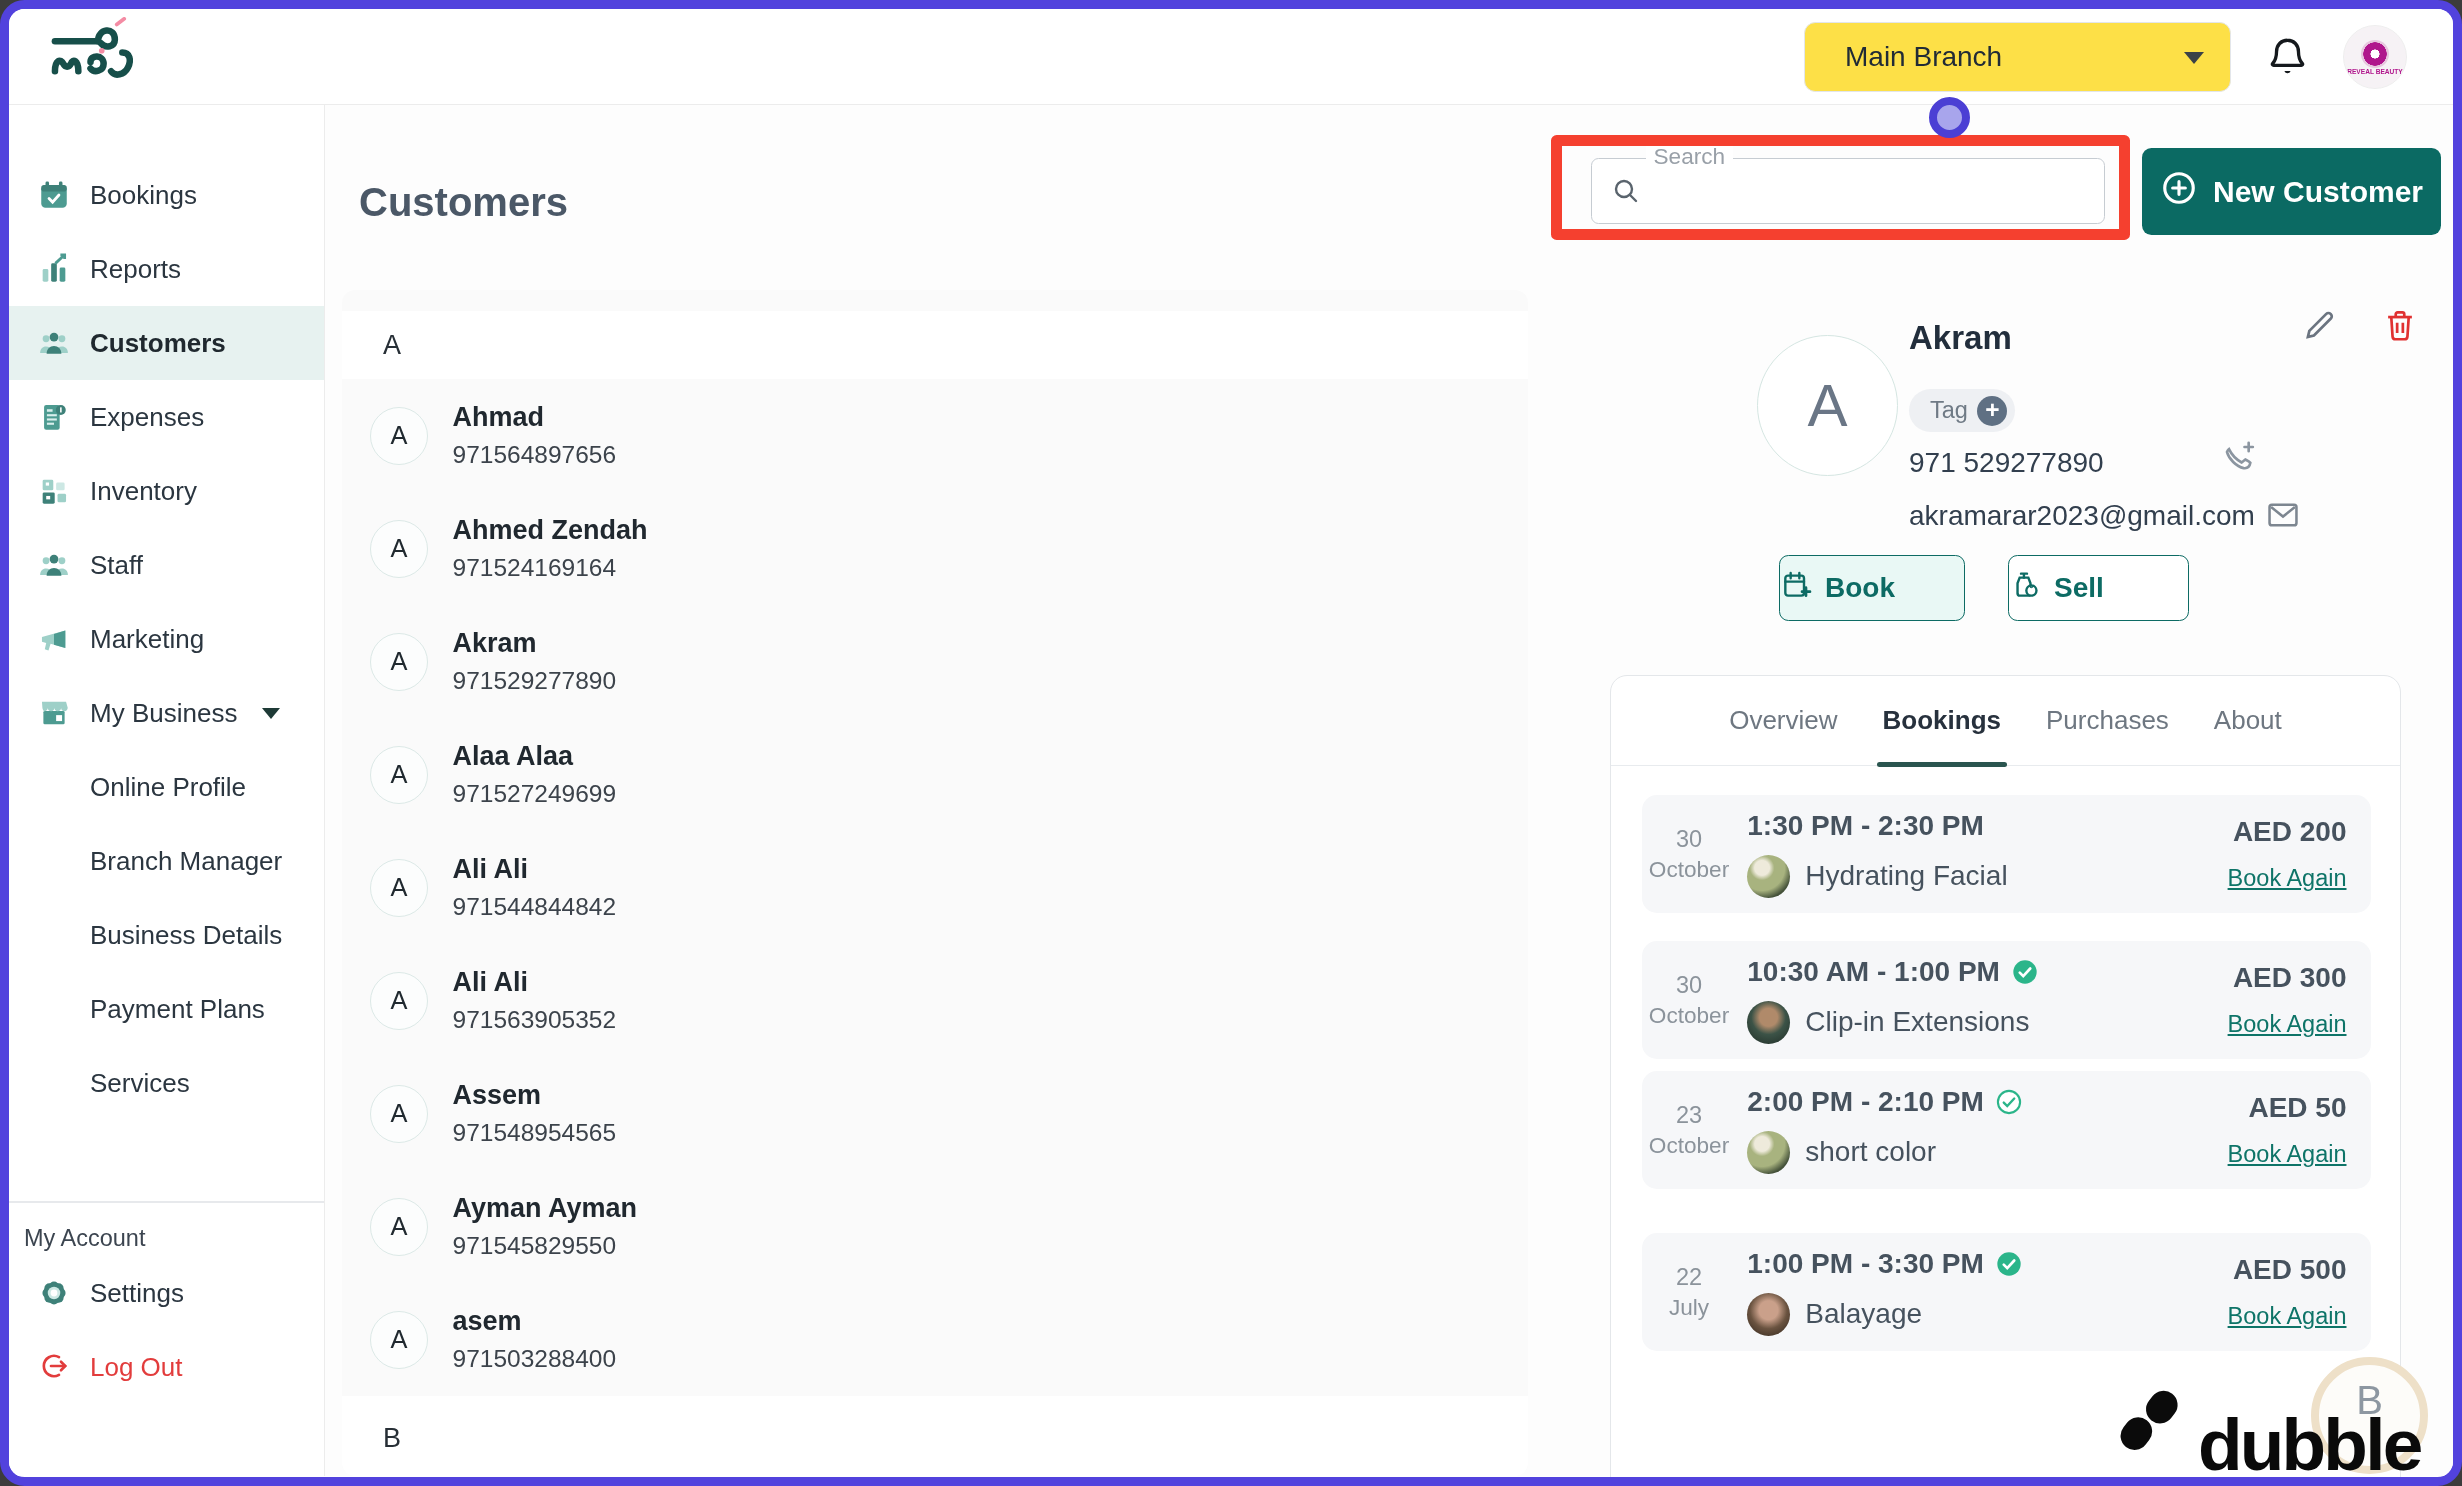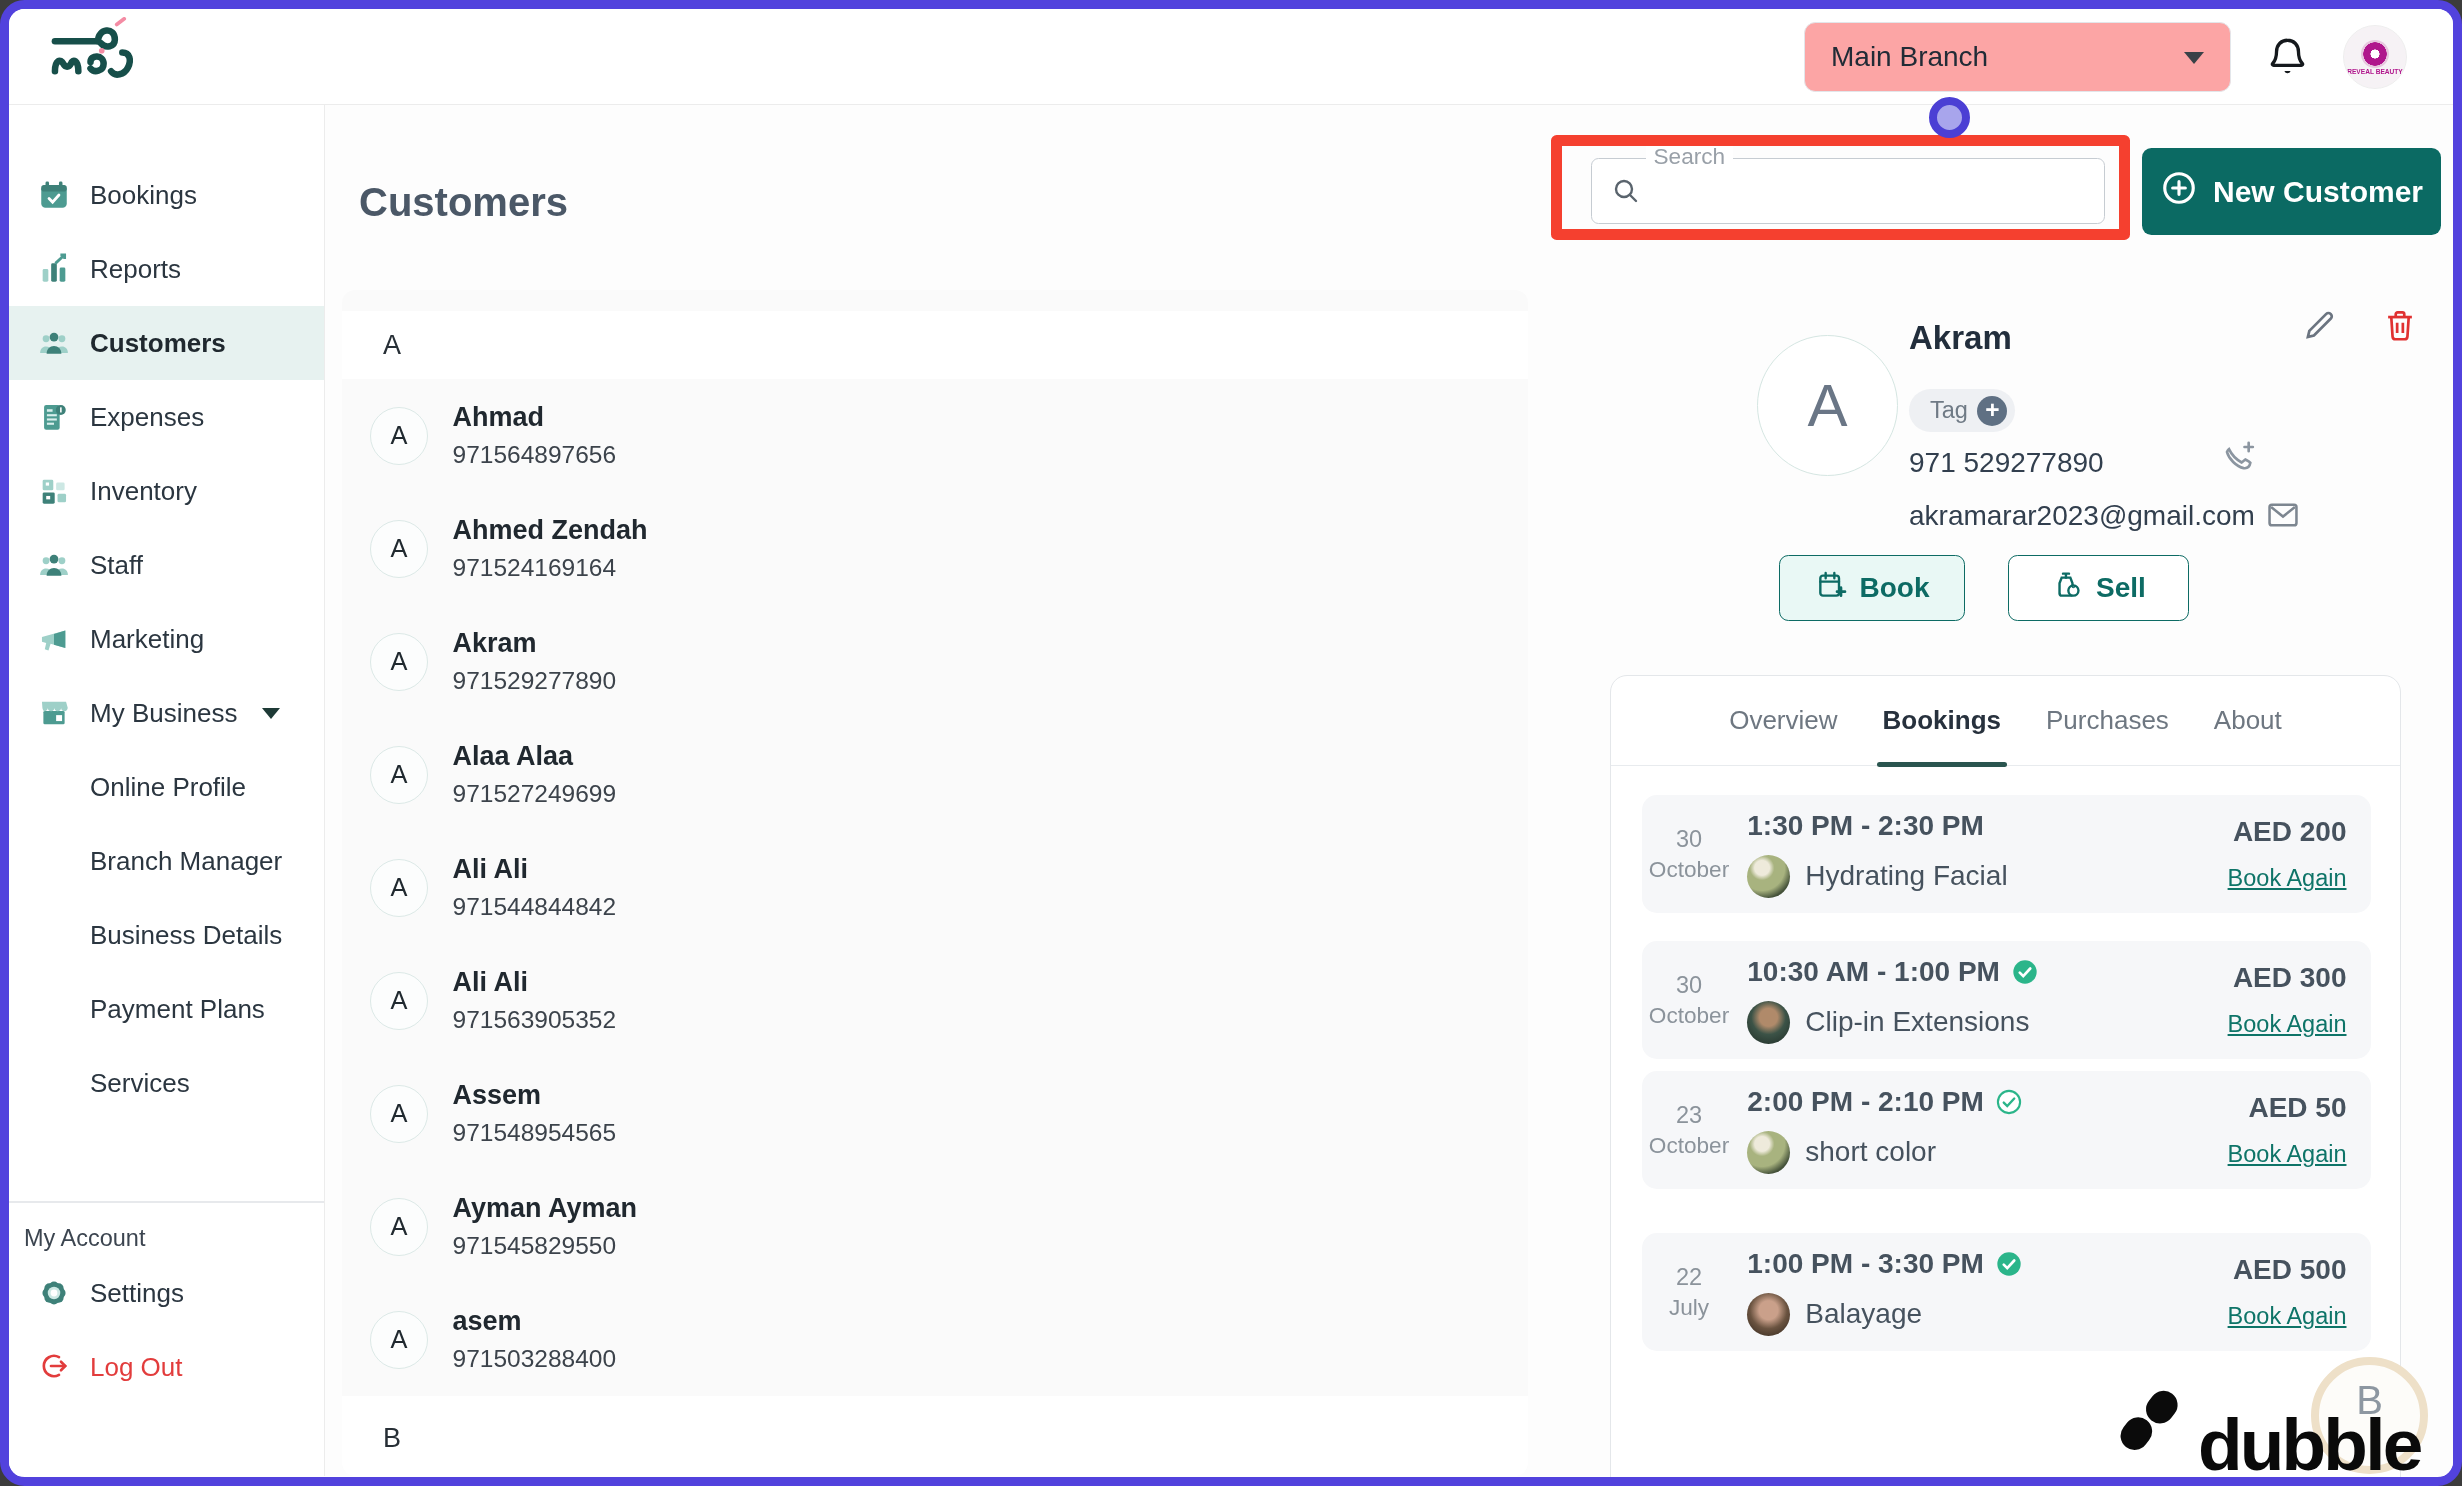--- a/index.html
+++ b/index.html
@@ -16,22 +16,22 @@
   }
 
   
   .topbar {
     position: absolute; left:0; top:0; width:2444px; height:96px;
     background:#fff; border-bottom:1.9px solid #ececec;
   }
   .logo { position:absolute; left:40px; top:7.5px; width:98px; height:73px; }
   .branch-select {
     position:absolute; left:1795px; top:13px; width:427px; height:70px;
-    background:#fca5a5; border:1.9px solid #e3e6ea; border-radius:11.3px;
-    display:flex; align-items:center; padding:0 26px;
+    background:#fde047; border:1.9px solid #e3e6ea; border-radius:11.3px;
+    display:flex; align-items:center; padding:0 40px;
     font-size:28px; color:#212b36; font-weight:500; cursor:pointer;
   }
   .chev { width:0; height:0; border-left:10.3px solid transparent; border-right:10.3px solid transparent;
     border-top:12.2px solid #3a4147; position:absolute; right:26px; top:29px; }
   .bell { position:absolute; left:2255px; top:24.5px; width:47px; height:47px; cursor:pointer; }
   .topavatar {
     position:absolute; left:2334px; top:16px; width:64px; height:64px; border-radius:50%;
     background:#f6f2f5; border:0.9px solid #eee; overflow:hidden; cursor:pointer;
     display:flex; flex-direction:column; align-items:center; justify-content:center;
   }
@@ -125,21 +125,21 @@
   .tag-pill .t { font-size:23.5px; color:#6f7a85; }
   .tag-plus { width:30px; height:30px; border-radius:50%; background:#5f7083; color:#fff;
     display:flex; align-items:center; justify-content:center; font-size:24.5px; font-weight:700; line-height:1; }
   .detail-phone { position:absolute; left:1584px; top:342px; font-size:28px; color:#323f4e; font-weight:500; }
   .phone-ico { position:absolute; left:1892px; top:335px; width:40px; height:40px; cursor:pointer; }
   .detail-email { position:absolute; left:1584px; top:395px; font-size:28px; color:#323f4e; font-weight:500; }
   .mail-ico { position:absolute; left:1939px; top:391px; width:38px; height:38px; }
 
   .btn-book, .btn-sell {
     position:absolute; top:450px; height:66px; border-radius:9.4px; border:1.9px solid #0d6b64;
-    display:flex; align-items:center; justify-content:center; gap:13px; cursor:pointer;
+    display:flex; align-items:center; gap:13px; cursor:pointer;
     font-size:28px; font-weight:700; color:#0d6b64; font-family:inherit;
   }
   .btn-book { left:1454px; width:186px; background:#e9f8f5; }
   .btn-sell { left:1683px; width:181px; background:#fff; }
 
   .tabs-card {
     position:absolute; left:1285px; top:570px; width:791px; height:972px;
     background:#fff; border:1.9px solid #e4e7ea; border-radius:17px;
   }
   .tabs { display:flex; justify-content:center; gap:45px; height:90px; align-items:stretch;

